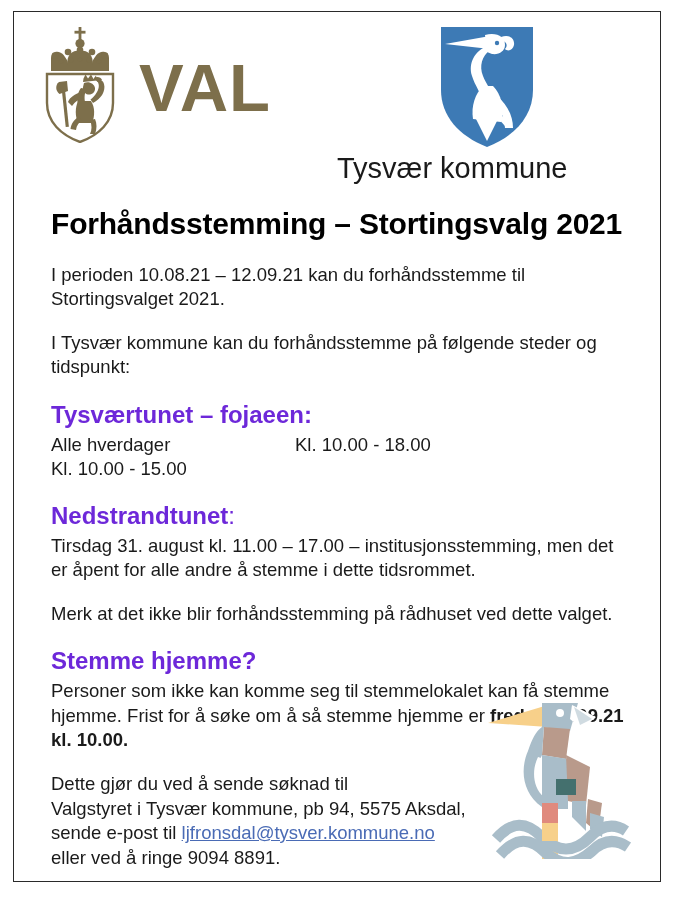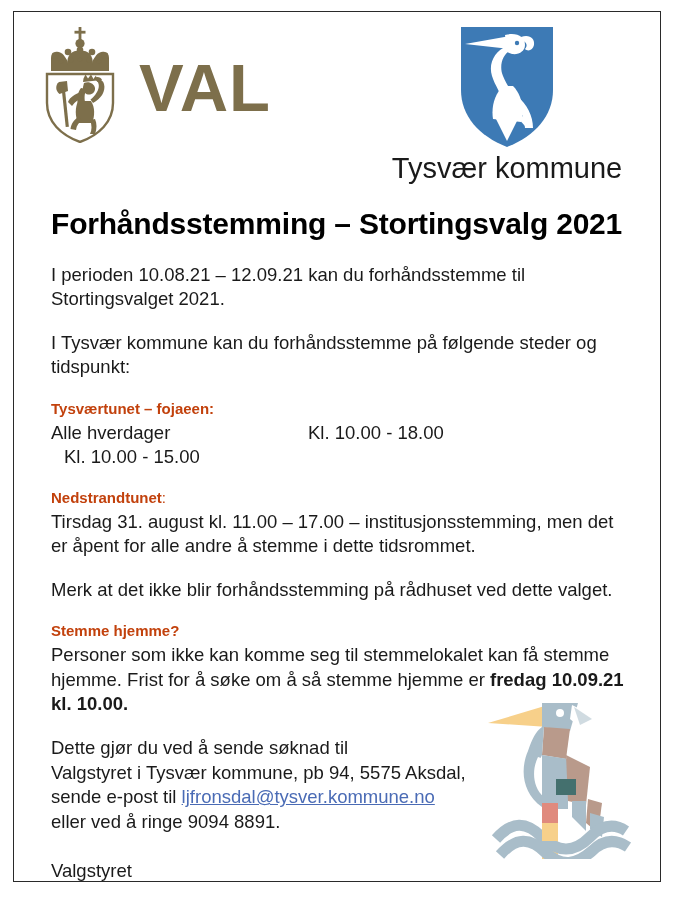--- a/index.html
+++ b/index.html
@@ -49,23 +49,22 @@
     font-weight: bold;
     letter-spacing: 1px;
     color: #7d6f4b;
     line-height: 1;
     margin-left: 16px;
     margin-top: 6px;
   }
 
   .kommune-block {
     position: absolute;
-    right: 3px;
+    right: 23px;
     top: 12px;
-    text-align: center;
     width: 300px;
   }
   .kommune-arms {
     width: 104px;
     height: 125px;
     display: block;
     margin: 0 auto;
   }
   .kommune-name {
     font-size: 29px;
@@ -94,36 +93,36 @@
   }
 
   p.para {
     font-size: 18.5px;
     line-height: 1.33;
     margin: 0 0 19px 0;
     color: #1a1a1a;
   }
 
   .sub {
-    font-size: 15px;
+    font-size: 24px;
     font-weight: bold;
     margin: 0 0 2px 0;
     line-height: 1.33;
-    color: #c2410c;
+    color: #6d28d9;
   }
   .sub .plain { font-weight: normal; }
 
   .hours {
     font-size: 18.5px;
     line-height: 1.29;
     margin: 0 0 19px 0;
   }
   .hours-row { display: flex; gap: 32px; }
   .hours-day { width: 212px; flex: none; }
-  .hours-time { white-space: nowrap; margin-left: 13px; }
+  .hours-time { white-space: nowrap; }
 
   .bold { font-weight: bold; }
 
   a.mail {
     color: #4a6bb5;
     text-decoration: underline;
   }
 
   .sign {
     font-size: 18.5px;

